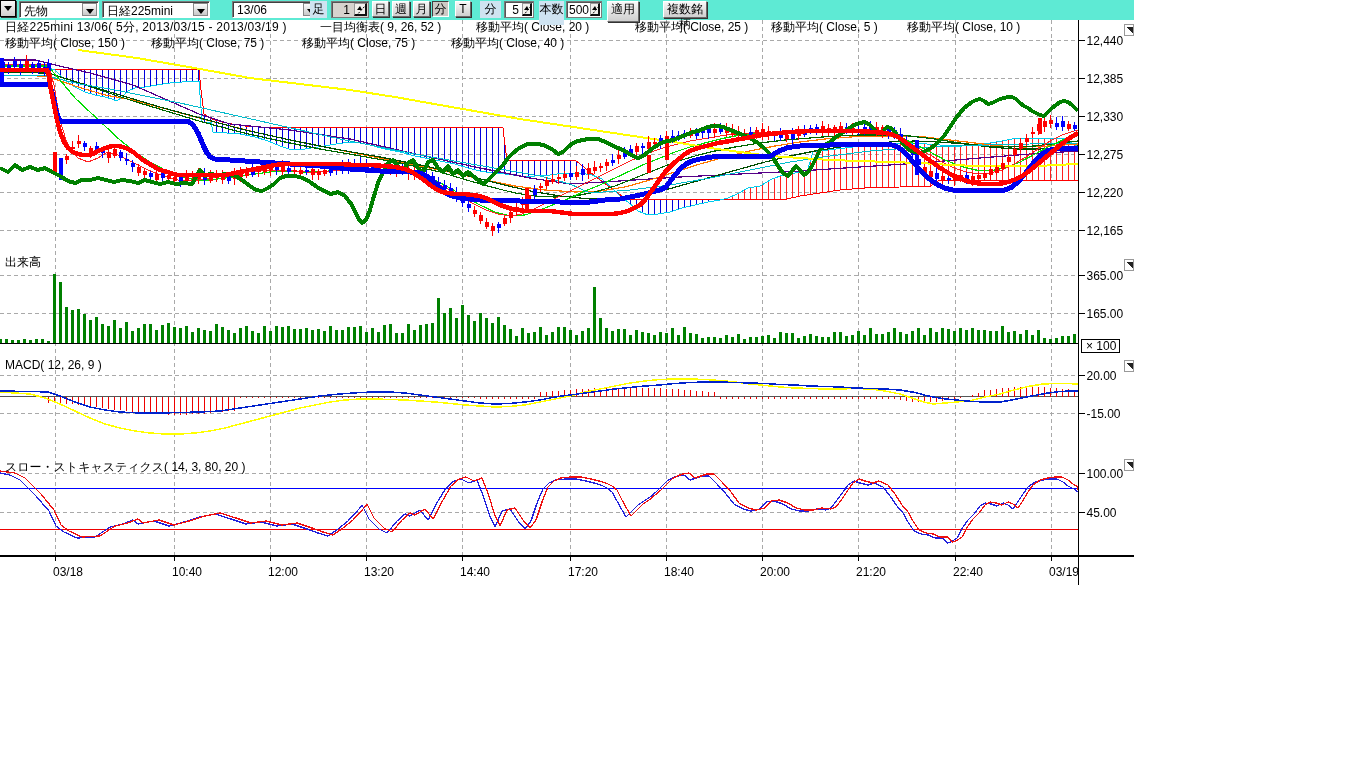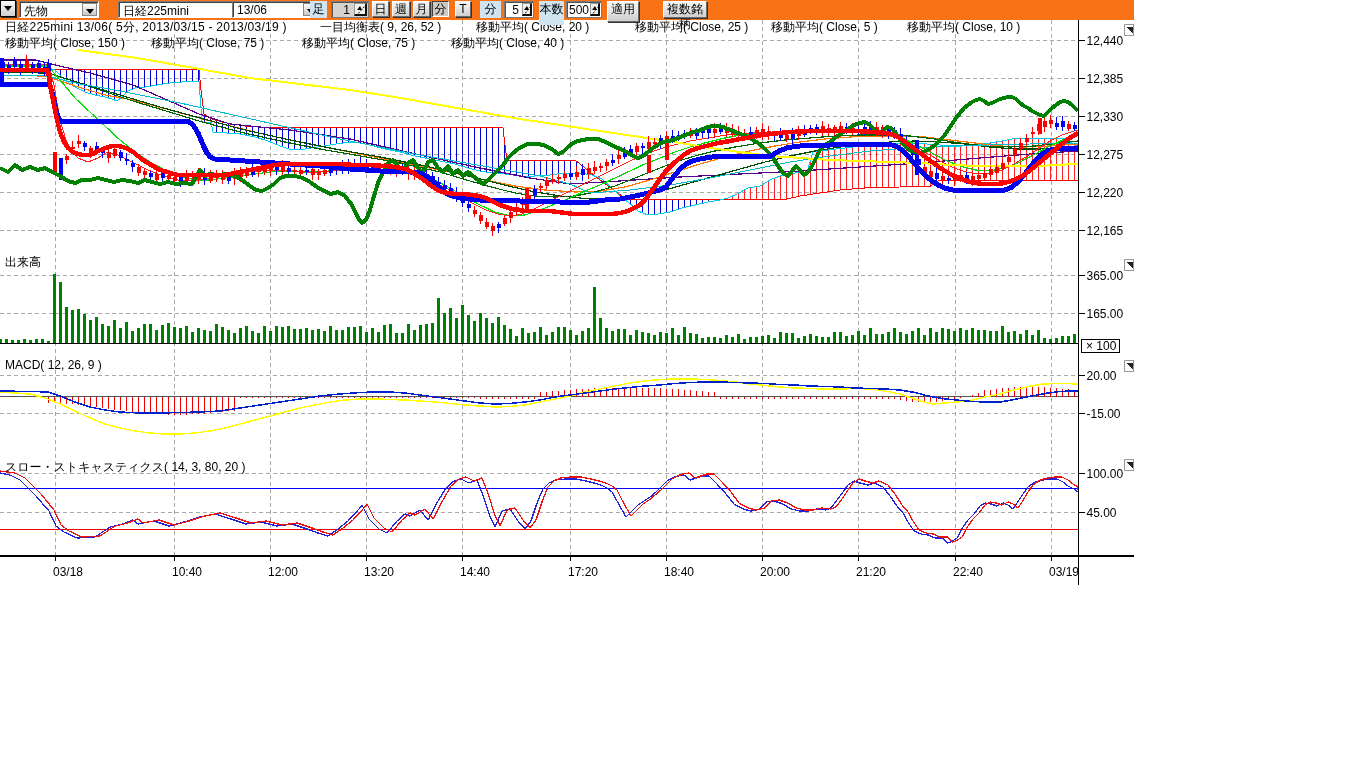--- a/index.html
+++ b/index.html
@@ -1,15 +1,15 @@
 <!DOCTYPE html>
 <html><head><meta charset="utf-8"><style>
 * { margin:0; padding:0; box-sizing:border-box; }
 html,body { width:1366px; height:768px; background:#fff; font-family:"Liberation Sans",sans-serif; }
-#toolbar { position:absolute; left:0; top:0; width:1134px; height:20px; background:#f97316; }
+#toolbar { position:absolute; left:0; top:0; width:1134px; height:20px; background:#5eead4; }
 .tb { position:absolute; font-size:12px; color:#000; }
 .combo { background:#fff; border:1px solid #7a7a7a; border-right-color:#fff; border-bottom-color:#fff; box-shadow: inset 1px 1px 0 #404040; }
 .cbtxt { position:absolute; left:4px; top:1px; font-size:12px; }
 .arrowbtn { position:absolute; right:1px; top:1px; width:15px; bottom:1px; background:linear-gradient(#fdfdfd,#c8c8c8); border:1px solid #888; }
 .arrowbtn:after { content:""; position:absolute; left:3px; top:5px; border:4px solid transparent; border-top:5px solid #000; }
 .btn { background:linear-gradient(#f8f8f8,#cfcfcf); border:1px solid #6a6a6a; border-top-color:#fff; border-left-color:#fff; box-shadow: 1px 1px 0 #333; text-align:center; font-size:12px; line-height:14px; }
 .pressed { background:#ccc9c4; border:1px solid #fff; border-top-color:#404040; border-left-color:#404040; box-shadow:none; }
 .bluelab { background:#cfe3f1; text-align:center; font-size:12px; line-height:16px; }
 .inp { background:#fff; border:1px solid #7a7a7a; box-shadow: inset 1px 1px 0 #555; font-size:12px; }
 .inpg { background:#d6d3ce; }
@@ -100,21 +100,21 @@
 <text x="5" y="369" class="lbl">MACD( 12, 26, 9 )</text>
 <text x="5" y="471" class="lbl">スロー・ストキャスティクス( 14, 3, 80, 20 )</text>
 <text x="1086" y="350" class="lbl">×  100</text>
 </svg>
 <div id="toolbar">
  <div class="tb btn" style="left:0;top:0;width:16px;height:17px;border:1px solid #000"><span style="display:inline-block;border:4px solid transparent;border-top:5px solid #000;margin-top:5px"></span></div>
  <div class="tb combo" style="left:19px;top:1px;width:80px;height:17px">
       <span class="cbtxt">先物</span>
       <span class="arrowbtn"></span>
     </div>
- <div class="tb combo" style="left:118px;top:1px;width:132px;height:17px">
+ <div class="tb combo" style="left:102px;top:1px;width:108px;height:17px">
       <span class="cbtxt">日経225mini</span>
       <span class="arrowbtn"></span>
     </div>
  <div class="tb combo" style="left:232px;top:1px;width:88px;height:17px">
       <span class="cbtxt">13/06</span>
       <span class="arrowbtn"></span>
     </div>
  <div class="tb bluelab" style="left:310px;top:1px;width:17px;height:17px">足</div>
  <div class="tb inp inpg" style="left:331px;top:1px;width:38px;height:17px">
       <span class="num" style="right:18px">1</span>

